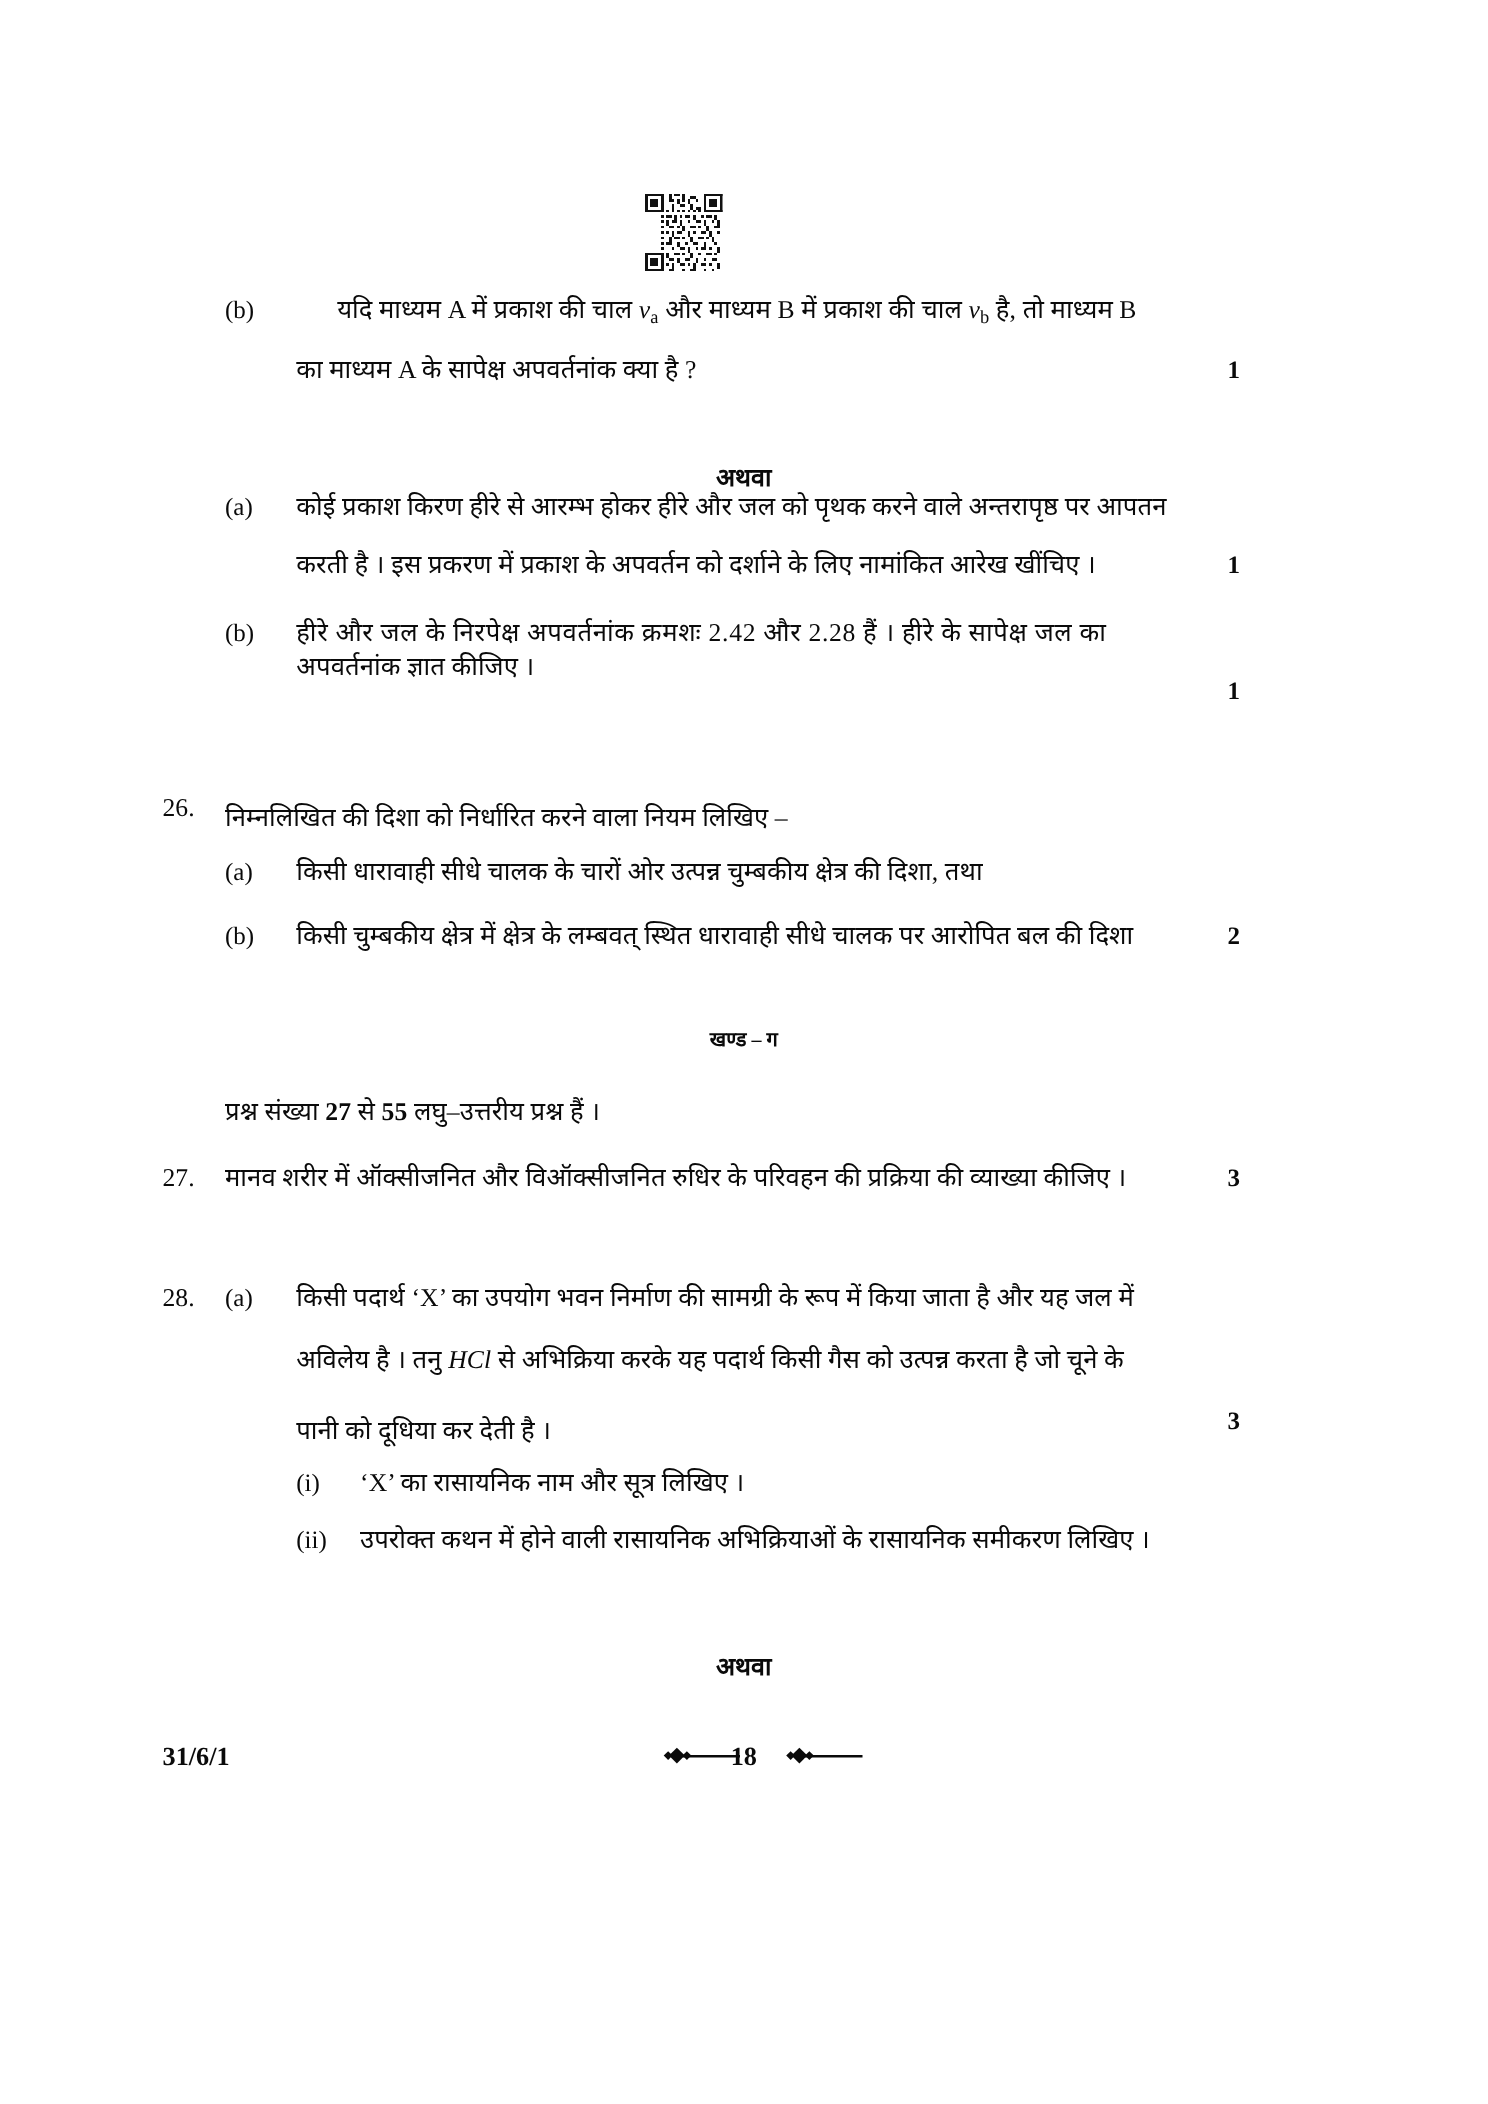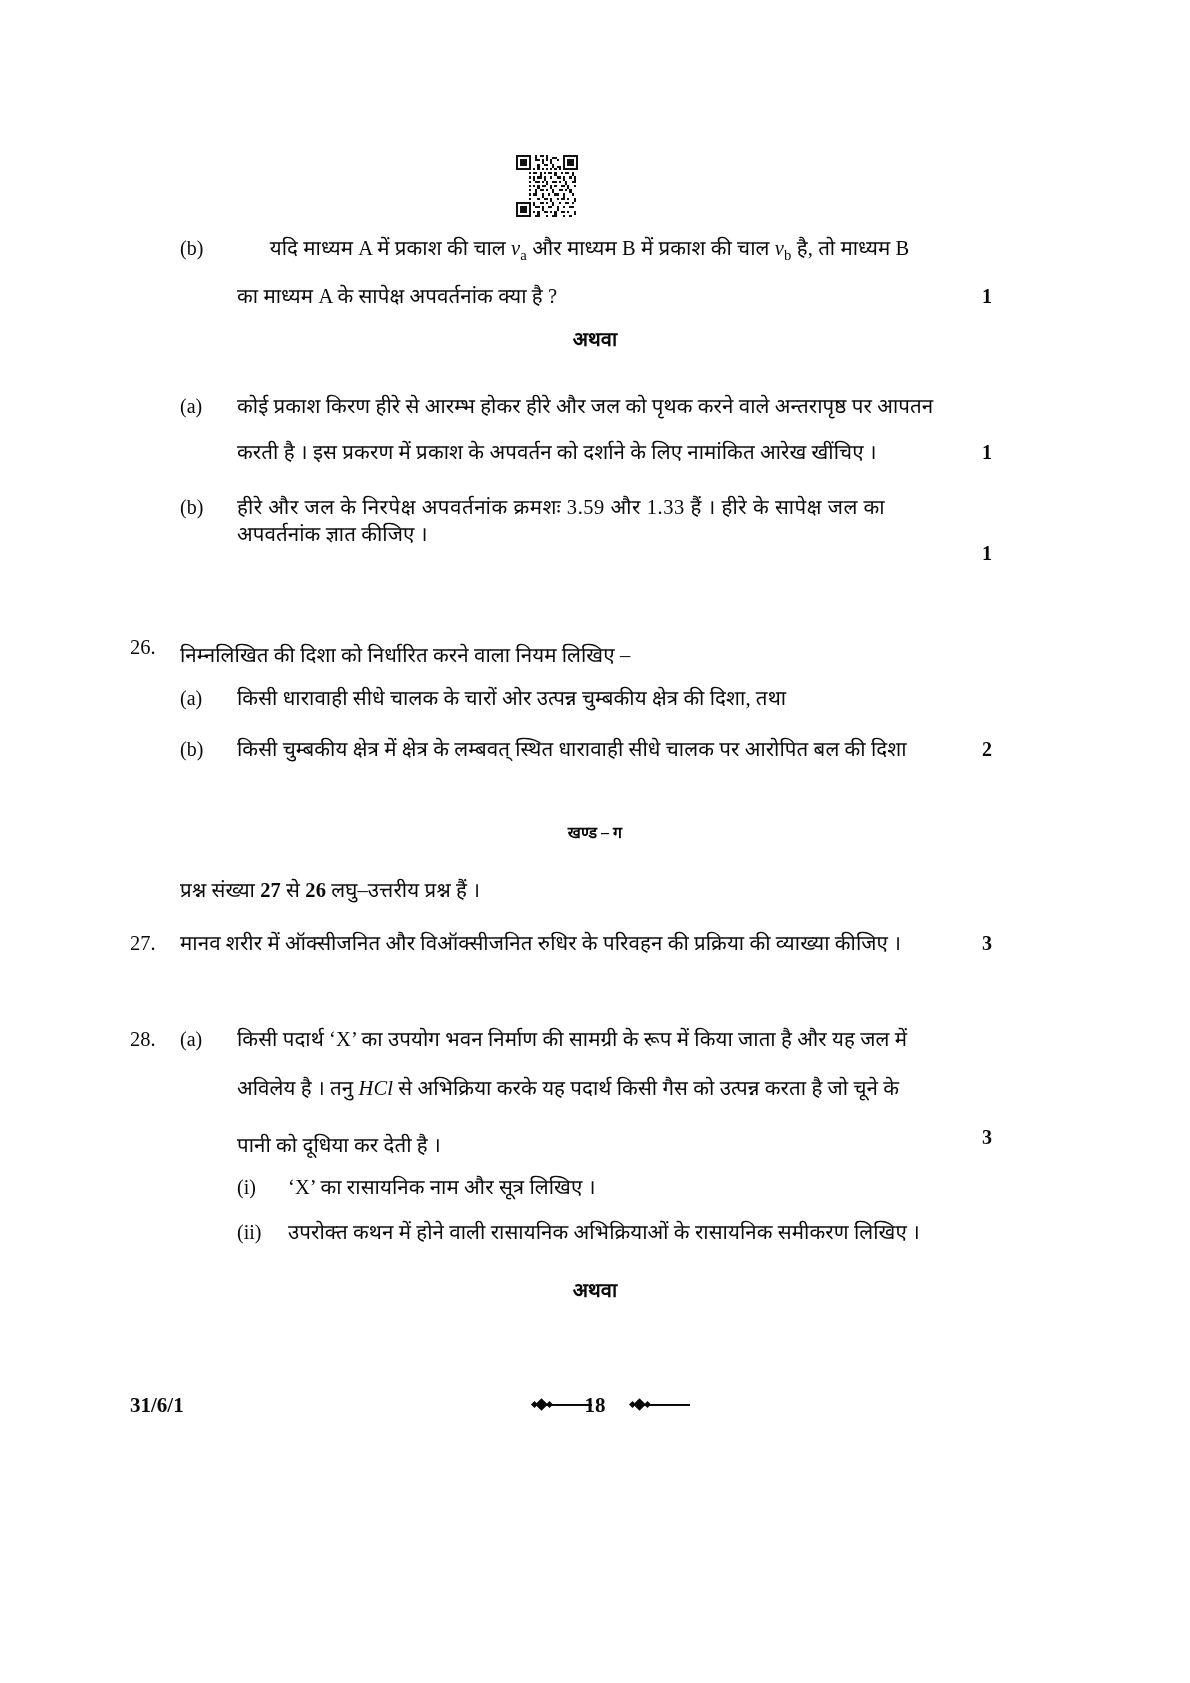--- a/index.html
+++ b/index.html
@@ -55,21 +55,21 @@
   }
   .centered {
     position: absolute;
     left: 0;
     width: 1190px;
     text-align: center;
     font-size: 16px;
     font-weight: bold;
     line-height: 30px;
   }
-  .centered.athwa { font-size: 20px; }
+  .centered.athwa { font-size: 20px; margin-top: 44px; }
 
   .line { white-space: nowrap; text-align: center; }
 
   i.var { font-style: italic; font-family: "Liberation Serif", serif; }
   .sub { font-size: 0.72em; vertical-align: -0.32em; }
   .rom { font-family: "Liberation Serif", serif; }
 
   
   .footer-code {
     position: absolute;
@@ -283,21 +283,21 @@
   <div class="lbl" style="left:180px; top:380px;">(a)</div>
 
   <div class="blk line" style="left:237px; top:380px;">कोई प्रकाश किरण हीरे से आरम्भ होकर हीरे और जल को पृथक करने वाले अन्तरापृष्ठ पर आपतन</div>
 
   <div class="blk line" style="left:237px; top:426px;">करती है । इस प्रकरण में प्रकाश के अपवर्तन को दर्शाने के लिए नामांकित आरेख खींचिए ।</div>
 
   <div class="marks" style="left:958px; top:426px;">1</div>
 
   <div class="lbl" style="left:180px; top:481px;">(b)</div>
 
-  <div class="blk line" style="left:237px; top:481px; letter-spacing:0.55px;">हीरे और जल के निरपेक्ष अपवर्तनांक क्रमशः 3.59 और 1.33 हैं । हीरे के सापेक्ष जल का</div>
+  <div class="blk line" style="left:237px; top:481px; letter-spacing:0.55px;">हीरे और जल के निरपेक्ष अपवर्तनांक क्रमशः 2.42 और 2.28 हैं । हीरे के सापेक्ष जल का</div>
 
   <div class="blk line" style="left:237px; top:508px;">अपवर्तनांक ज्ञात कीजिए ।</div>
 
   <div class="marks" style="left:958px; top:527px;">1</div>
 
   <div class="qnum" style="left:130px; top:621px;">26.</div>
 
   <div class="blk line" style="left:180px; top:629px;">निम्नलिखित की दिशा को निर्धारित करने वाला नियम लिखिए –</div>
 
   <div class="lbl" style="left:180px; top:672px;">(a)</div>
@@ -306,21 +306,21 @@
 
   <div class="lbl" style="left:180px; top:723px;">(b)</div>
 
   <div class="blk line" style="left:237px; top:723px;">किसी चुम्बकीय क्षेत्र में क्षेत्र के लम्बवत् स्थित धारावाही सीधे चालक पर आरोपित बल की दिशा</div>
 
   <div class="marks" style="left:958px; top:723px;">2</div>
 
   <div class="centered" style="top:818px;">खण्ड – ग</div>
 
   <div class="blk line" style="left:180px; top:864px;">
-    <span>प्रश्न संख्या </span><b>27</b><span> से </span><b>26</b><span> लघु–उत्तरीय प्रश्न हैं ।</span>
+    <span>प्रश्न संख्या </span><b>27</b><span> से </span><b>55</b><span> लघु–उत्तरीय प्रश्न हैं ।</span>
   </div>
 
   <div class="qnum" style="left:130px; top:917px;">27.</div>
 
   <div class="blk line" style="left:180px; top:917px;">मानव शरीर में ऑक्सीजनित और विऑक्सीजनित रुधिर के परिवहन की प्रक्रिया की व्याख्या कीजिए ।</div>
 
   <div class="marks" style="left:958px; top:917px;">3</div>
 
   <div class="qnum" style="left:130px; top:1013px;">28.</div>
 

